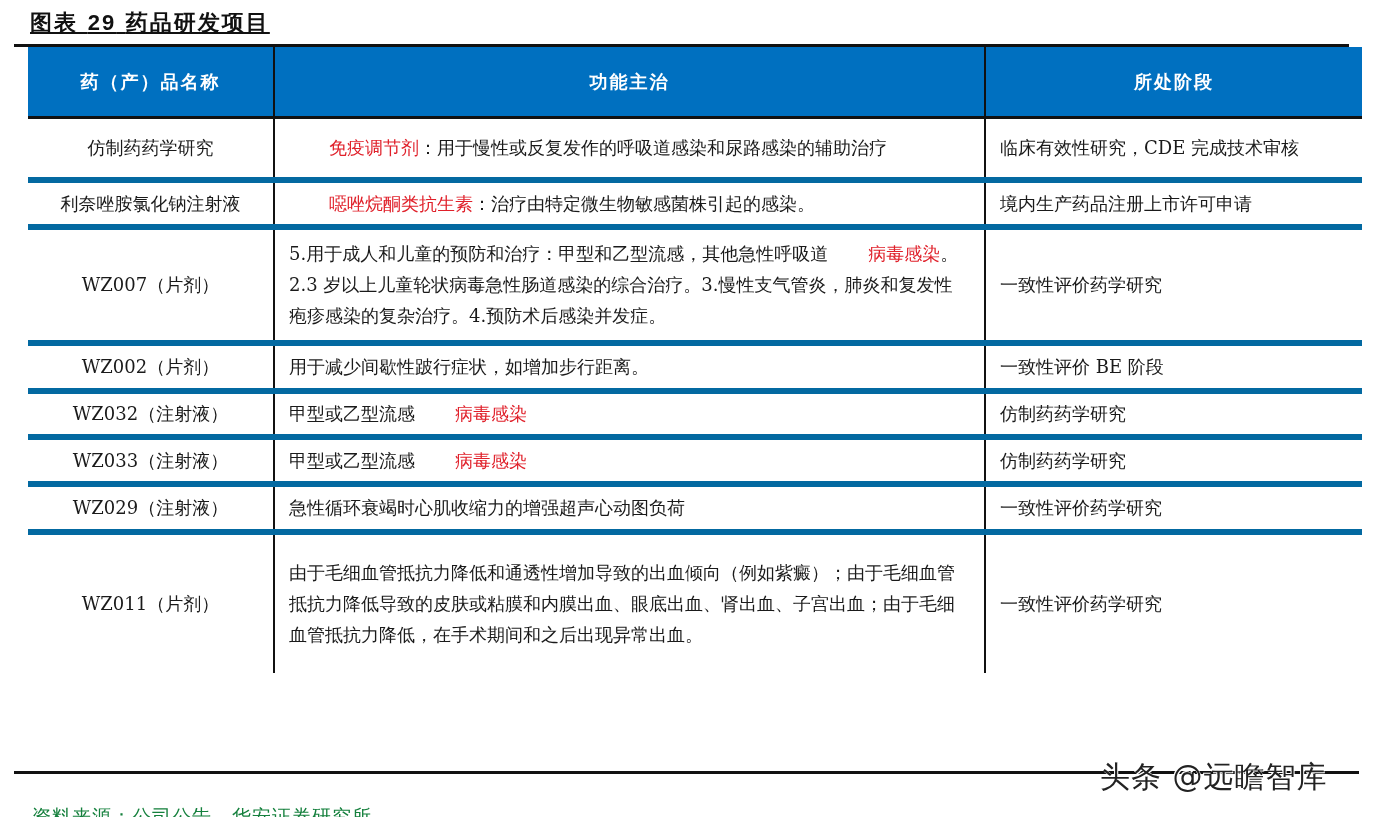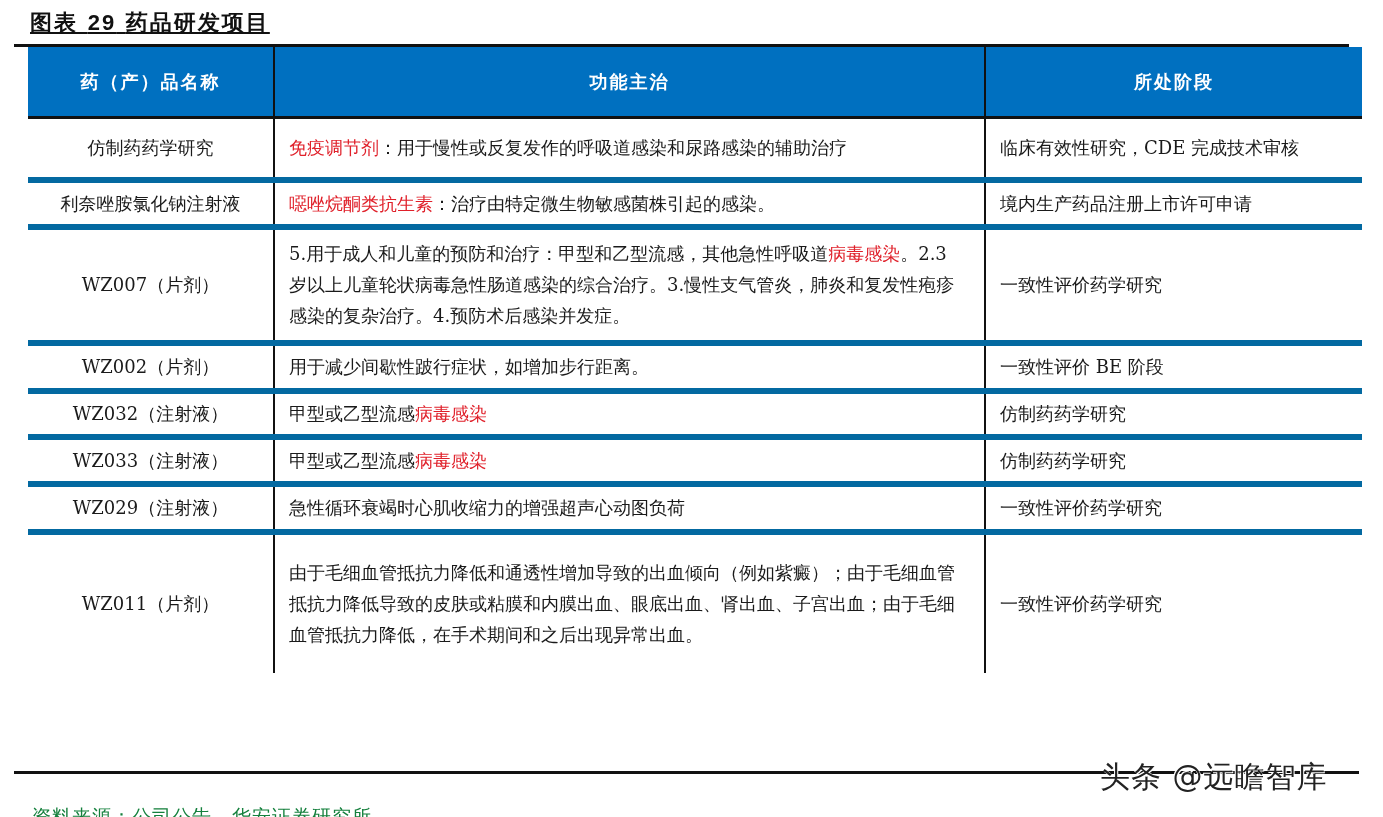--- a/index.html
+++ b/index.html
@@ -12,21 +12,21 @@
     table.main { position: absolute; left: 28px; top: 47px; width: 1334px; border-collapse: collapse; table-layout: fixed; }
     table.main th { background: #0070C0; color: #fff; height: 45px; font-size: 18px; font-weight: bold;
                     font-family: "DejaVu Sans", "Liberation Sans", sans-serif; letter-spacing: 2px;
                     border-bottom: 3px solid #111; border-left: 2px solid #111; padding: 12px; }
     table.main th:first-child { border-left: none; }
     table.main td { border-top: 6px solid #0369a1; border-left: 2px solid #111; font-size: 18px; line-height: 31px;
                     padding: 0 14px; vertical-align: middle; }
     table.main td:first-child { border-left: none; text-align: center; padding: 0 6px; }
     table.main tr:first-child td { border-top: none; }
     .latin { font-family: "Liberation Sans", sans-serif; }
-    .red { color: #E0202A; }
+    .red { color: #E0202A; margin-left: 40px; }
     .bottomline { position: absolute; left: 14px; top: 771px; width: 1345px; height: 3px; background: #111; }
     .source { position: absolute; left: 32px; top: 778px; font-size: 19px; color: #15803d; letter-spacing: 1px; margin-top: 26px; }
     .watermark { position: absolute; left: 1100px; top: 757px; font-size: 30px; color: #222;
                  font-family: "DejaVu Sans", "Liberation Sans", sans-serif; letter-spacing: 1px;
                  text-shadow: 1px 1px 0 #fff, -1px -1px 0 #fff; }
   </style>
 </head>
 <body>
 
 <div class="title">

